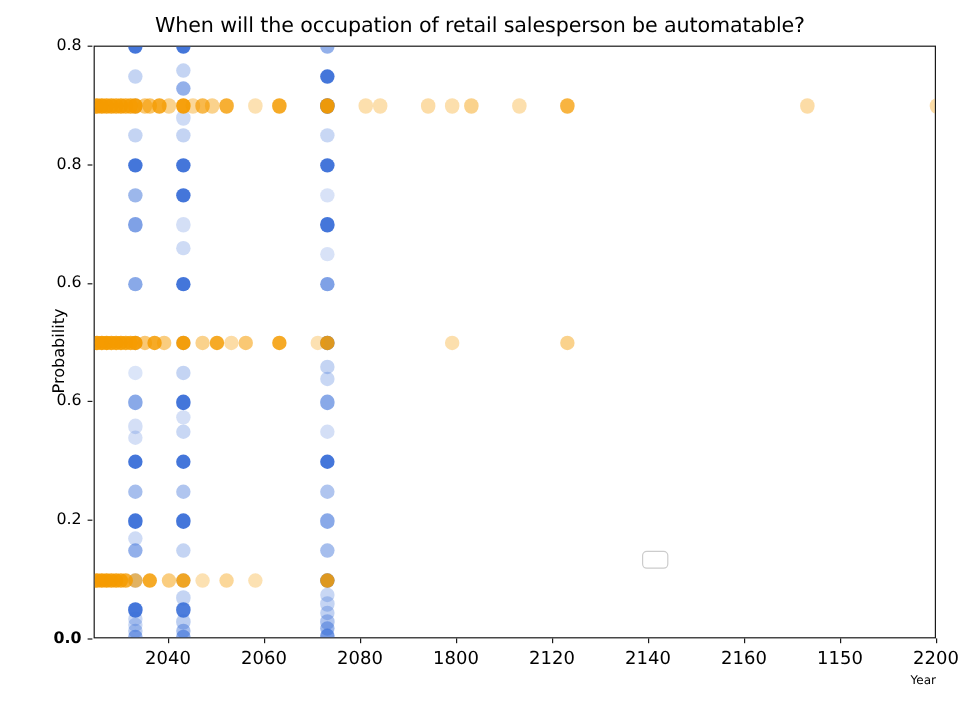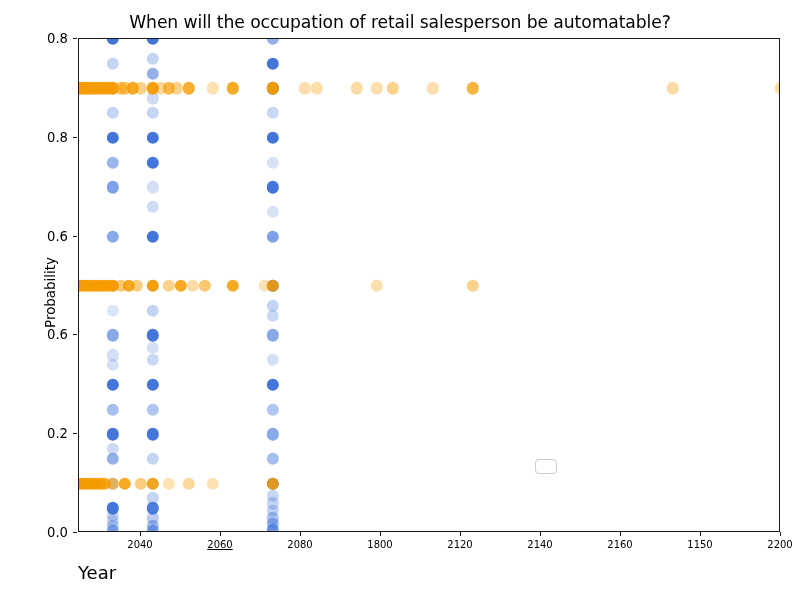--- a/index.html
+++ b/index.html
@@ -28,32 +28,32 @@
   .pt{
     position:absolute;border-radius:50%;
     transform:translate(-50%,-50%);
     pointer-events:none;
   }
 
   
   .xtick{position:absolute;top:532px;width:1.1px;height:4px;background:#1a1a1a;}
   .ytick{position:absolute;left:73px;width:4px;height:1.1px;background:#1a1a1a;}
   .xticklabel{
-    position:absolute;top:539px;font-size:10px;color:#000;
+    position:absolute;top:539px;font-size:15px;color:#000;
     transform:translateX(-50%);white-space:nowrap;
   }
   .yticklabel{
     position:absolute;left:24px;width:44px;text-align:right;
     font-size:13.2px;color:#000;transform:translateY(-50%);white-space:nowrap;
   }
 
   
   #xlabel{
-    position:absolute;left:78px;top:562px;width:702px;text-align:left;
-    font-size:18px;color:#000;
+    position:absolute;left:78px;top:562px;width:702px;text-align:right;
+    font-size:10px;color:#000;
   }
   #ylabel{
     position:absolute;left:-10px;top:285px;width:120px;text-align:center;
     font-size:13.4px;color:#000;
     transform:rotate(-90deg);transform-origin:center center;
   }
 
   
   #legend{
     position:absolute;left:535px;top:459px;
@@ -217,37 +217,37 @@
         <div class="pt" style="left: 110px; top: 444.6px; width: 12.4px; height: 12.4px; background: rgb(245, 155, 0); opacity: 0.4;"></div>
         <div class="pt" style="left: 134px; top: 444.6px; width: 12.4px; height: 12.4px; background: rgb(245, 155, 0); opacity: 0.3;"></div>
         <div class="pt" style="left: 194px; top: 444.6px; width: 12.4px; height: 12.4px; background: rgb(245, 155, 0); opacity: 0.85;"></div>
       </div>
   </div>
 
   <div id="ticks-layer">
       <div class="xtick" style="left: 140px;"></div>
       <div class="xticklabel" style="left: 140px;">2040</div>
       <div class="xtick" style="left: 220px;"></div>
-      <div class="xticklabel" style="left: 220px; text-decoration: underline;">2060</div>
+      <div class="xticklabel" style="left: 220px;">2060</div>
       <div class="xtick" style="left: 300px;"></div>
       <div class="xticklabel" style="left: 300px;">2080</div>
       <div class="xtick" style="left: 380px;"></div>
       <div class="xticklabel" style="left: 380px;">1800</div>
       <div class="xtick" style="left: 460px;"></div>
       <div class="xticklabel" style="left: 460px;">2120</div>
       <div class="xtick" style="left: 540px;"></div>
       <div class="xticklabel" style="left: 540px;">2140</div>
       <div class="xtick" style="left: 620px;"></div>
       <div class="xticklabel" style="left: 620px;">2160</div>
       <div class="xtick" style="left: 700px;"></div>
       <div class="xticklabel" style="left: 700px;">1150</div>
       <div class="xtick" style="left: 780px;"></div>
       <div class="xticklabel" style="left: 780px;">2200</div>
       <div class="ytick" style="top: 532px;"></div>
-      <div class="yticklabel" style="top: 532px;">0.0</div>
+      <div class="yticklabel" style="top: 532px; font-weight: bold;">0.0</div>
       <div class="ytick" style="top: 433.2px;"></div>
       <div class="yticklabel" style="top: 433.2px;">0.2</div>
       <div class="ytick" style="top: 334.4px;"></div>
       <div class="yticklabel" style="top: 334.4px;">0.6</div>
       <div class="ytick" style="top: 235.6px;"></div>
       <div class="yticklabel" style="top: 235.6px;">0.6</div>
       <div class="ytick" style="top: 136.8px;"></div>
       <div class="yticklabel" style="top: 136.8px;">0.8</div>
       <div class="ytick" style="top: 38px;"></div>
       <div class="yticklabel" style="top: 38px;">0.8</div>

